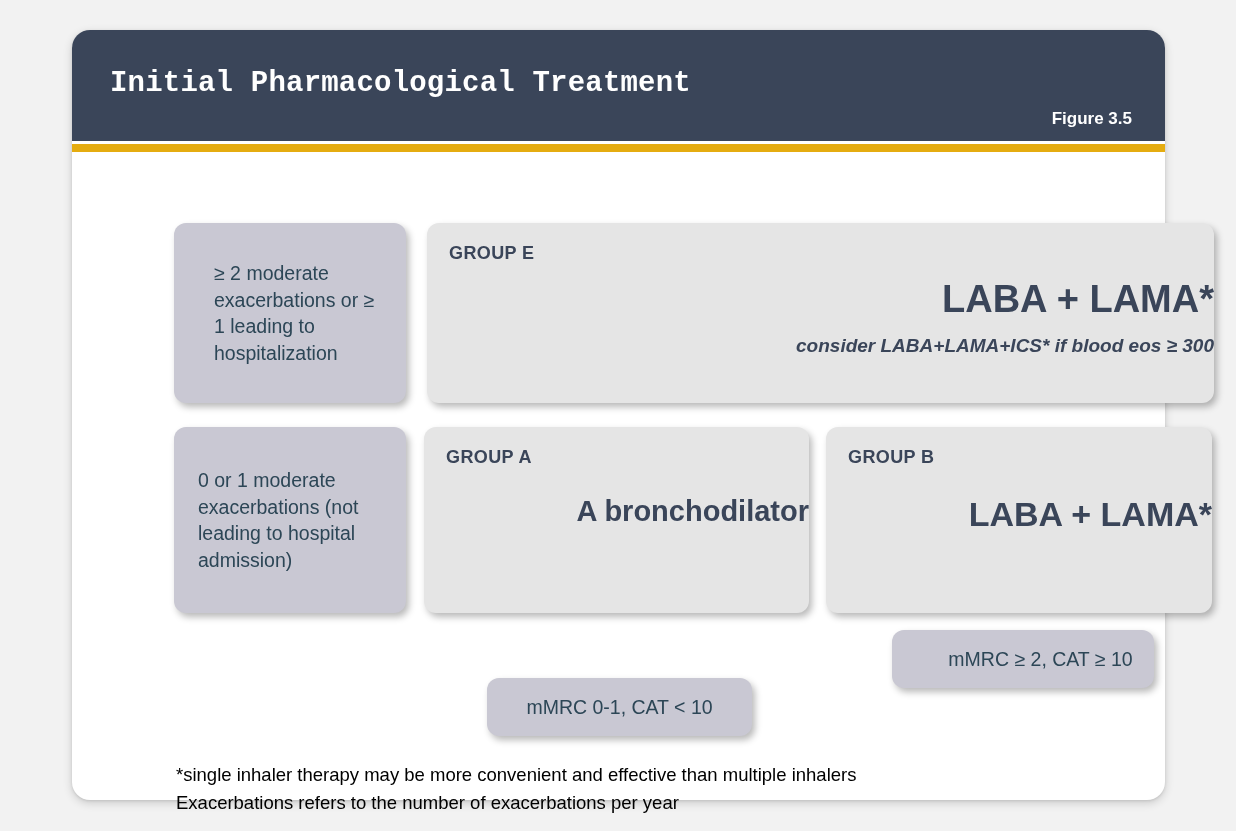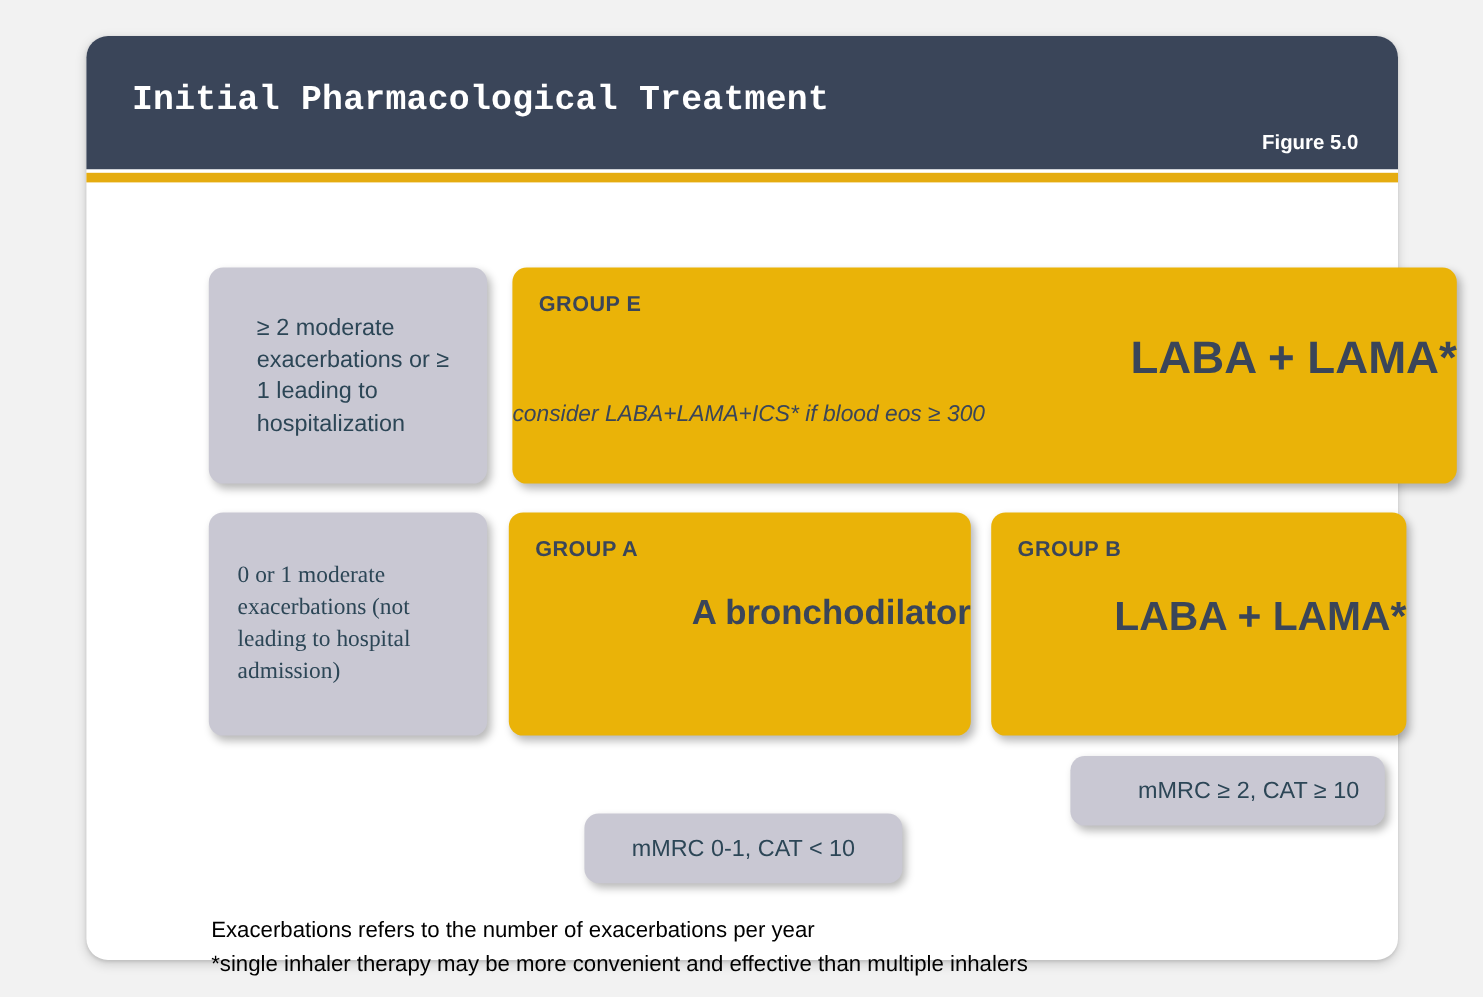--- a/index.html
+++ b/index.html
@@ -77,37 +77,37 @@
     position: absolute;
     box-sizing: border-box;
     border-radius: 12px;
     box-shadow: 3px 4px 7px rgba(0,0,0,0.28);
   }
   .gray-box {
     background: #c9c8d3;
     color: #2c4656;
   }
   .cream-box {
-    background: #eab308;
+    background: #e5e5e5;
     color: #3a4559;
     padding-left: 48px;
   }
 
   
   .criteria {
     display: flex;
     align-items: center;
     padding: 0 20px 0 24px;
     height: 100%;
     box-sizing: border-box;
     font-size: 19.5px;
     line-height: 26.5px;
   }
   .crit-top   { left: 102px; top: 193px;  width: 232px; height: 180px; padding-left: 16px; }
-  .crit-bottom{ left: 102px; top: 397px;  width: 232px; height: 186px; font-family: Liberation Serif, serif; }
+  .crit-bottom{ left: 102px; top: 397px;  width: 232px; height: 186px; }
 
   
   .group-label {
     position: absolute;
     left: 22px;
     top: 20px;
     font-size: 18px;
     font-weight: bold;
     color: #3a4559;
     letter-spacing: 0.4px;
@@ -117,35 +117,35 @@
     left: 0;
     width: 100%;
     text-align: right;
     font-weight: bold;
     color: #3a4559;
   }
   .group-sub {
     position: absolute;
     left: 0;
     width: 100%;
-    text-align: left;
+    text-align: right;
     font-style: italic;
-    font-weight: normal;
+    font-weight: bold;
     font-size: 19px;
     color: #3a4559;
   }
 
   .box-e { left: 355px; top: 193px; width: 787px; height: 180px; }
   .box-e .group-main { top: 55px; font-size: 38px; }
   .box-e .group-sub  { top: 112px; }
 
   .box-a { left: 352px; top: 397px; width: 385px; height: 186px; }
   .box-a .group-main { top: 68px; font-size: 29px; }
 
-  .box-b { left: 754px; top: 397px; width: 346px; height: 186px; }
+  .box-b { left: 754px; top: 397px; width: 386px; height: 186px; }
   .box-b .group-main { top: 68px; font-size: 34px; }
 
   
   .tag {
     display: flex;
     align-items: center;
     justify-content: center;
     font-size: 19.5px;
     color: #2c4656;
     height: 100%;
@@ -166,21 +166,21 @@
   .footnotes div { white-space: nowrap; }
 </style>
 </head>
 <body>
 
 <div class="stage">
   <div class="card">
 
     <div class="header">
       <div class="header-title">Initial Pharmacological Treatment</div>
-      <div class="header-figure">Figure 5.0</div>
+      <div class="header-figure">Figure 3.5</div>
     </div>
     <div class="accent-bar"></div>
 
     <div class="box gray-box crit-top">
       <div class="criteria">≥ 2 moderate exacerbations or ≥ 1 leading to hospitalization</div>
     </div>
 
     <div class="box gray-box crit-bottom">
       <div class="criteria">0 or 1 moderate exacerbations (not leading to hospital admission)</div>
     </div>
@@ -203,18 +203,18 @@
 
     <div class="box gray-box tag-a">
       <div class="tag">mMRC 0-1, CAT &lt; 10</div>
     </div>
 
     <div class="box gray-box tag-b">
       <div class="tag">mMRC ≥ 2, CAT ≥ 10</div>
     </div>
 
     <div class="footnotes">
+      <div>*single inhaler therapy may be more convenient and effective than multiple inhalers</div>
       <div>Exacerbations refers to the number of exacerbations per year</div>
-      <div>*single inhaler therapy may be more convenient and effective than multiple inhalers</div>
     </div>
 
   </div>
 </div>
 
 </body></html>

